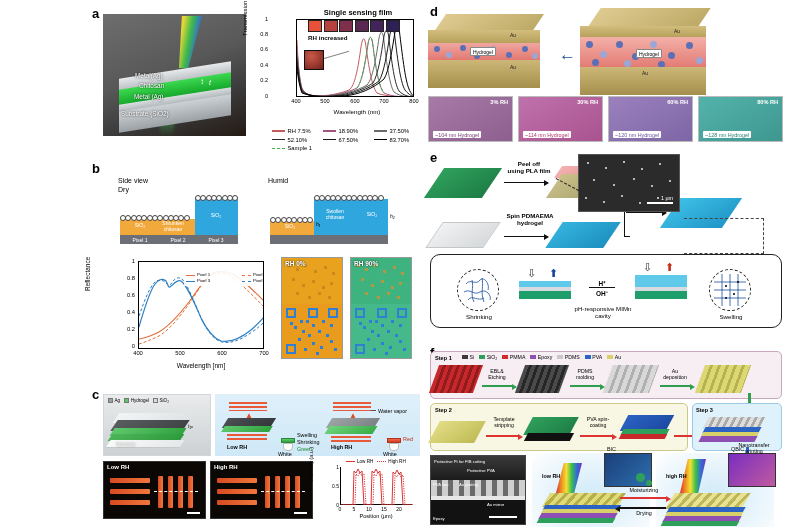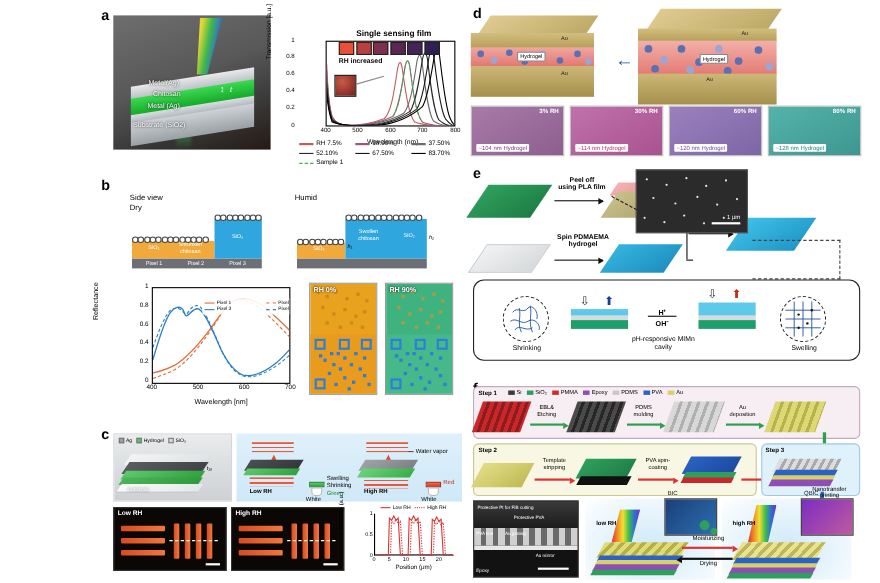--- a/index.html
+++ b/index.html
@@ -33,21 +33,21 @@
   }
   .a-top{ top:56px; height:11px; background:linear-gradient(180deg,#e8eaec,#bcc2c6); }
   .a-green{ top:66px; height:16px; background:linear-gradient(180deg,#3ddc52,#17a92c); }
   .a-mid{ top:81px; height:8px; background:linear-gradient(180deg,#dfe3e6,#b3b9bd); }
   .a-sub{ top:88px; height:22px; background:linear-gradient(180deg,#cfd4d8,#9aa0a4); }
   .a-txt{ position:absolute; color:#fff; font-size:6.4px; white-space:nowrap; text-shadow:0 0 2px #000;}
   .a-arrow{ position:absolute; left:97px; top:63px; color:#fff; font-size:8px; }
   .a-t{ position:absolute; left:106px; top:65px; color:#fff; font-size:7px; font-style:italic;}
 
   
-  #chart-a{ position:absolute; left:262px; top:26px; width:160px; height:115px; }
+  #chart-a{ position:absolute; left:262px; top:8px; width:160px; height:115px; }
   .ca-title{ position:absolute; left:36px; top:0; width:120px; text-align:center;
              font-size:7.5px; font-weight:bold; }
   .ca-plot{ position:absolute; left:34px; top:11px; width:118px; height:78px;
             border:.8px solid #000; background:#fff; overflow:hidden; }
   .ca-ylab{ position:absolute; left:-20px; top:28px; font-size:6px;
             transform:rotate(-90deg); transform-origin:left top; white-space:nowrap;}
   .ca-xlab{ position:absolute; left:36px; top:100px; width:118px; text-align:center; font-size:6.2px;}
   .ca-yt{ position:absolute; right:154px; font-size:5.6px; text-align:right; width:16px;}
   .ca-xt{ position:absolute; top:90px; font-size:5.6px; text-align:center; width:20px;}
   .ca-sw{ position:absolute; top:12px; display:flex; gap:1.5px; left:46px; }

